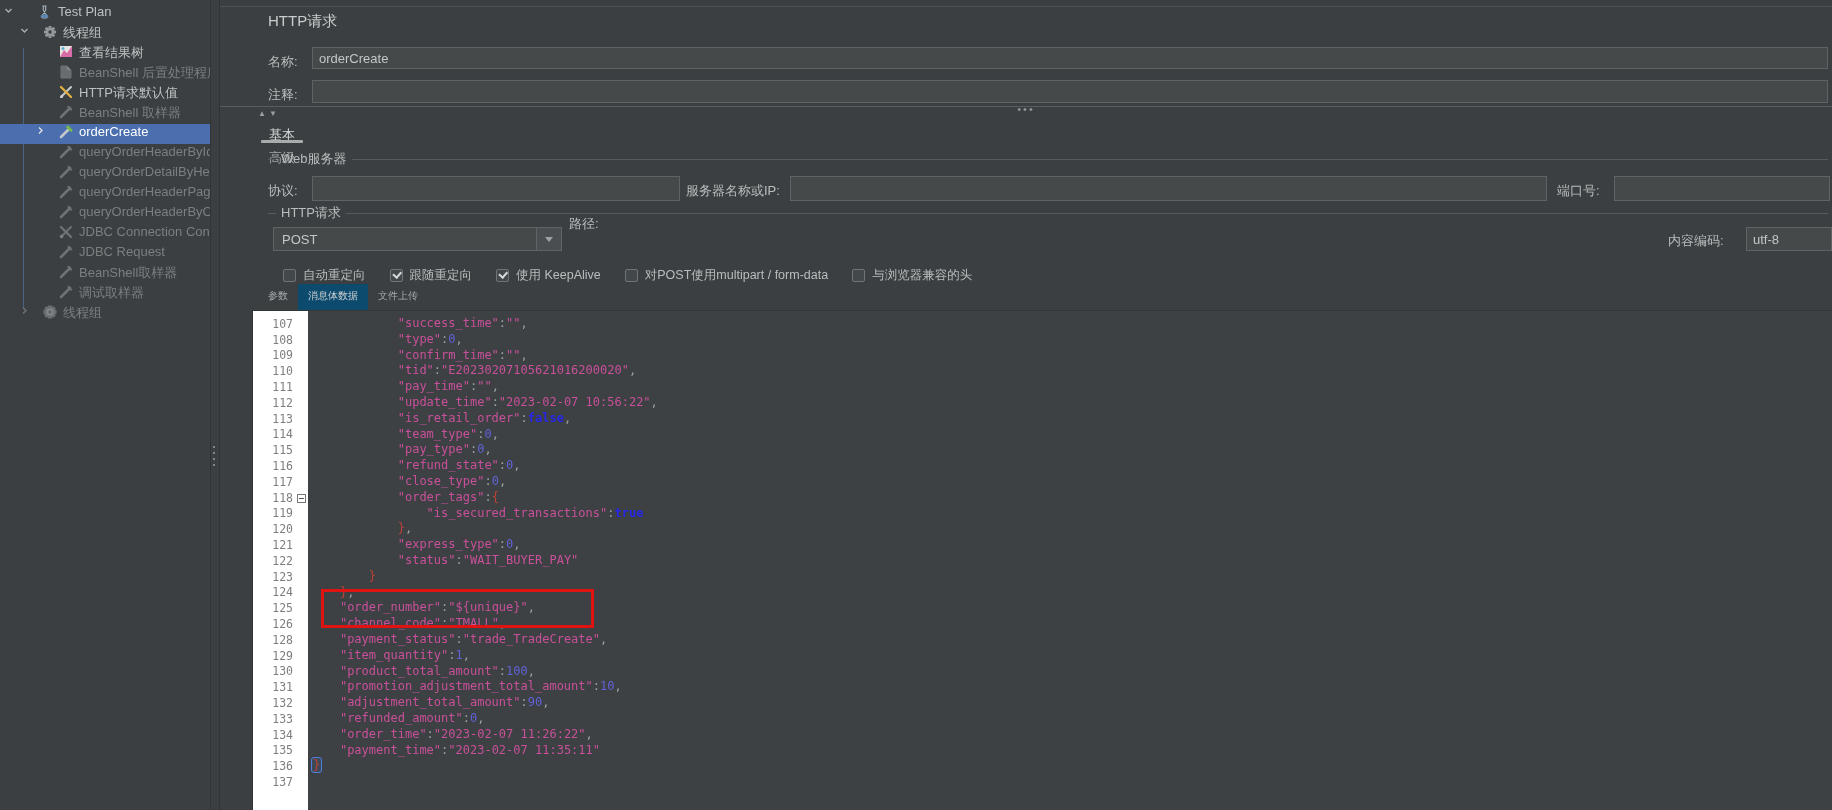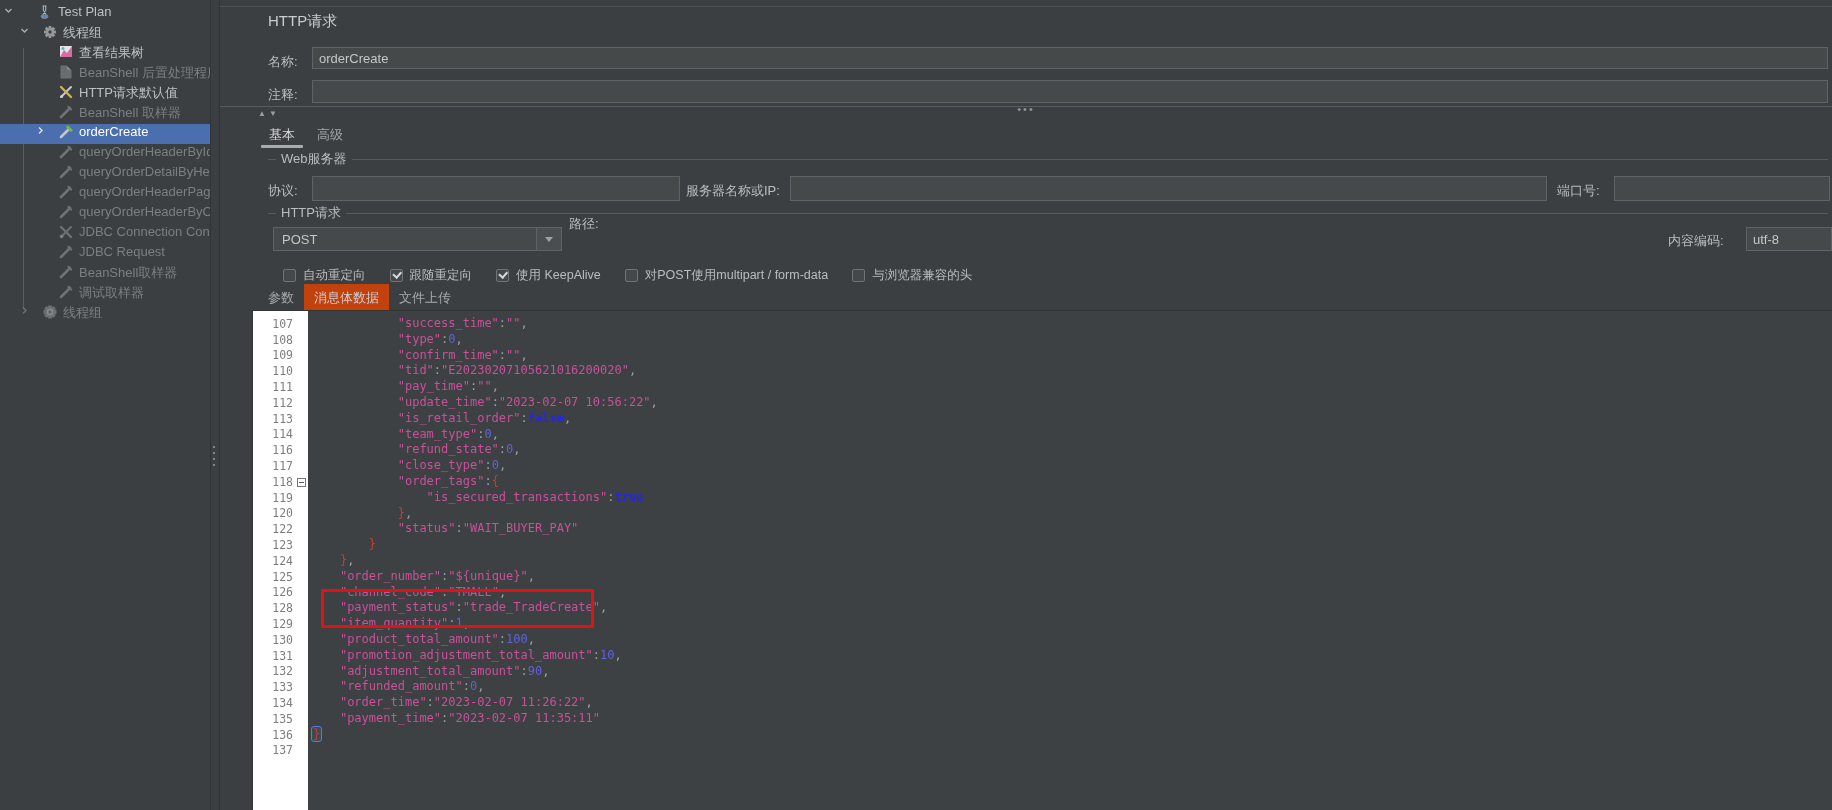--- a/index.html
+++ b/index.html
@@ -26,21 +26,21 @@
   .main{flex:1;position:relative;background:#3c3f41;height:100%;}
   .topline{position:absolute;left:0;right:0;top:6px;height:1px;background:#4d5152;}
   .title{position:absolute;left:48px;top:12px;font-size:15px;color:#c9cccd;}
   .flabel{position:absolute;font-size:13px;color:#b9bdbe;}
   .tinput{position:absolute;background:#45494a;border:1px solid #5e6365;color:#c3c7c8;font-size:13px;padding:0 6px;box-sizing:border-box;height:22px;outline:none;font-family:"Liberation Sans",sans-serif;}
 
   .hsplit{position:absolute;left:0;right:0;top:106px;height:14px;border-top:1px solid #585c5e;}
   .hsplit .arrows{position:absolute;left:38px;top:2px;font-size:8px;color:#9a9ea0;letter-spacing:3px;}
   .hsplit .hdots{position:absolute;left:50%;top:-4px;transform:translateX(-50%);color:#8f9395;font-size:11px;letter-spacing:2px;}
 
-  .tabs1{position:absolute;left:38px;top:121px;display:flex;height:28px;}
+  .tabs1{position:absolute;left:38px;top:121px;display:flex;height:28px;flex-direction:column;}
   .tab1{padding:5px 11px 0;font-size:13px;color:#a2a6a8;position:relative;}
   .tab1.sel{color:#d6d8d9;}
   .tab1.sel::after{content:"";position:absolute;left:3px;right:3px;bottom:1px;height:3px;background:#a9acad;border-radius:1px;}
 
   .legend{position:absolute;left:48px;right:4px;display:flex;align-items:center;font-size:13px;color:#b9bdbe;height:14px;}
   .legend::before{content:"";width:8px;border-top:1px solid #57595a;margin-right:5px;}
   .legend::after{content:"";flex:1;border-top:1px solid #57595a;margin-left:5px;}
 
   .cinput{background:#45494a;border:1px solid #5e6365;color:#c3c7c8;font-size:13px;padding:0 6px;box-sizing:border-box;position:absolute;height:25px;outline:none;font-family:"Liberation Sans",sans-serif;}
 
@@ -49,22 +49,22 @@
   .combo .btn{width:24px;align-self:stretch;background:#4a4e50;border-left:1px solid #5e6365;display:flex;align-items:center;justify-content:center;}
   .combo .btn i{width:0;height:0;border-left:4px solid transparent;border-right:4px solid transparent;border-top:5px solid #9ea2a4;}
 
   .cbrow{position:absolute;left:63px;top:267px;display:flex;height:16px;}
   .cbitem{display:flex;align-items:center;margin-right:24px;}
   .cbox{width:13px;height:13px;background:#43494b;border:1px solid #6f7577;border-radius:2px;box-sizing:border-box;position:relative;flex:none;}
   .cbox.on::after{content:"";position:absolute;left:2px;top:1px;width:6px;height:3.5px;border-left:2px solid #d5d8d9;border-bottom:2px solid #d5d8d9;transform:rotate(-48deg);}
   .cblabel{margin-left:7px;font-size:12.5px;color:#b9bdbe;white-space:nowrap;}
 
   .tabs2{position:absolute;left:38px;top:284px;display:flex;height:26px;}
-  .tab2{padding:5px 10px;font-size:13px;color:#a6aaac;}
-  .tab2.sel{background:#c2410c;color:#cdd0d1;font-family:Liberation Serif, serif;}
+  .tab2{padding:5px 10px;font-size:10px;color:#a6aaac;}
+  .tab2.sel{background:#0c4a6e;color:#cdd0d1;font-family:Liberation Serif, serif;}
 
   
   .editor{position:absolute;left:32px;right:0;top:310px;bottom:0;background:#3d4143;border-top:1px solid #333637;border-left:1px solid #333637;overflow:hidden;}
   .gutterbg{position:absolute;left:0;top:0;bottom:0;width:55px;background:#ffffff;}
   .lines{position:absolute;left:0;top:5px;right:0;}
   .cl{height:15.8px;display:flex;align-items:center;}
   .gut{width:56px;flex:none;text-align:right;padding-right:16px;box-sizing:border-box;font-family:"DejaVu Sans Mono",monospace;font-size:11.5px;color:#7e7e7e;position:relative;z-index:1;}
   .fold{position:absolute;right:3px;top:3px;width:9px;height:9px;background:#fff;border:1px solid #747678;box-sizing:border-box;}
   .fold::after{content:"";position:absolute;left:1px;right:1px;top:3px;height:1px;background:#55585a;}
   .ct{white-space:pre;font-family:"DejaVu Sans Mono",monospace;font-size:12px;line-height:15.8px;padding-left:2px;}
@@ -387,38 +387,46 @@
           </div>
           <div class="cl">
             <span class="gut">113</span>
             <span class="ct">            <span class="tk-s">"is_retail_order"</span><span class="tk-p">:</span><span class="tk-b">false</span><span class="tk-p">,</span></span>
           </div>
           <div class="cl">
             <span class="gut">114</span>
             <span class="ct">            <span class="tk-s">"team_type"</span><span class="tk-p">:</span><span class="tk-n">0</span><span class="tk-p">,</span></span>
           </div>
           <div class="cl">
+            <span class="gut">115</span>
+            <span class="ct">            <span class="tk-s">"pay_type"</span><span class="tk-p">:</span><span class="tk-n">0</span><span class="tk-p">,</span></span>
+          </div>
+          <div class="cl">
             <span class="gut">116</span>
             <span class="ct">            <span class="tk-s">"refund_state"</span><span class="tk-p">:</span><span class="tk-n">0</span><span class="tk-p">,</span></span>
           </div>
           <div class="cl">
             <span class="gut">117</span>
             <span class="ct">            <span class="tk-s">"close_type"</span><span class="tk-p">:</span><span class="tk-n">0</span><span class="tk-p">,</span></span>
           </div>
           <div class="cl">
             <span class="gut">118<i class="fold"></i></span>
             <span class="ct">            <span class="tk-s">"order_tags"</span><span class="tk-p">:</span><span class="tk-r">{</span></span>
           </div>
           <div class="cl">
             <span class="gut">119</span>
             <span class="ct">                <span class="tk-s">"is_secured_transactions"</span><span class="tk-p">:</span><span class="tk-b">true</span></span>
           </div>
           <div class="cl">
             <span class="gut">120</span>
             <span class="ct">            <span class="tk-r">}</span><span class="tk-p">,</span></span>
+          </div>
+          <div class="cl">
+            <span class="gut">121</span>
+            <span class="ct">            <span class="tk-s">"express_type"</span><span class="tk-p">:</span><span class="tk-n">0</span><span class="tk-p">,</span></span>
           </div>
           <div class="cl">
             <span class="gut">122</span>
             <span class="ct">            <span class="tk-s">"status"</span><span class="tk-p">:</span><span class="tk-s">"WAIT_BUYER_PAY"</span></span>
           </div>
           <div class="cl">
             <span class="gut">123</span>
             <span class="ct">        <span class="tk-r">}</span></span>
           </div>
           <div class="cl">

